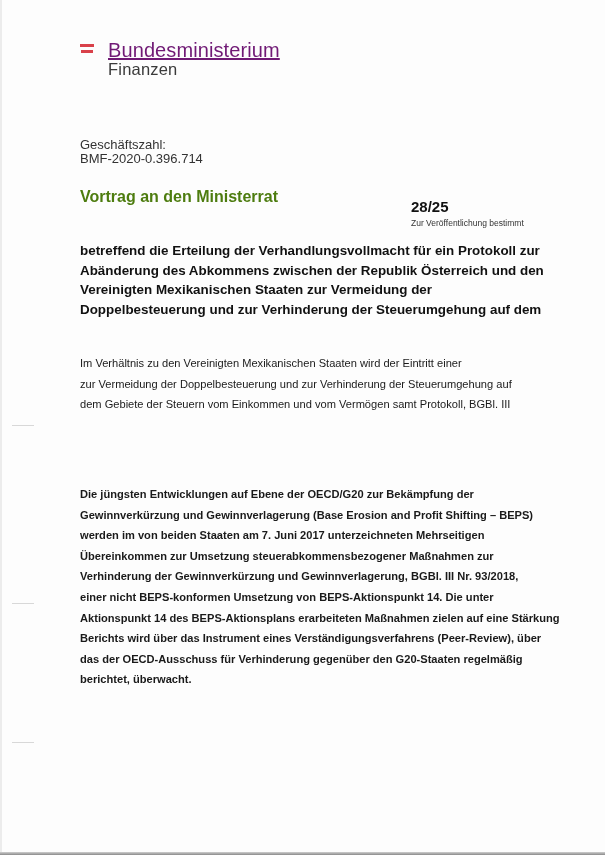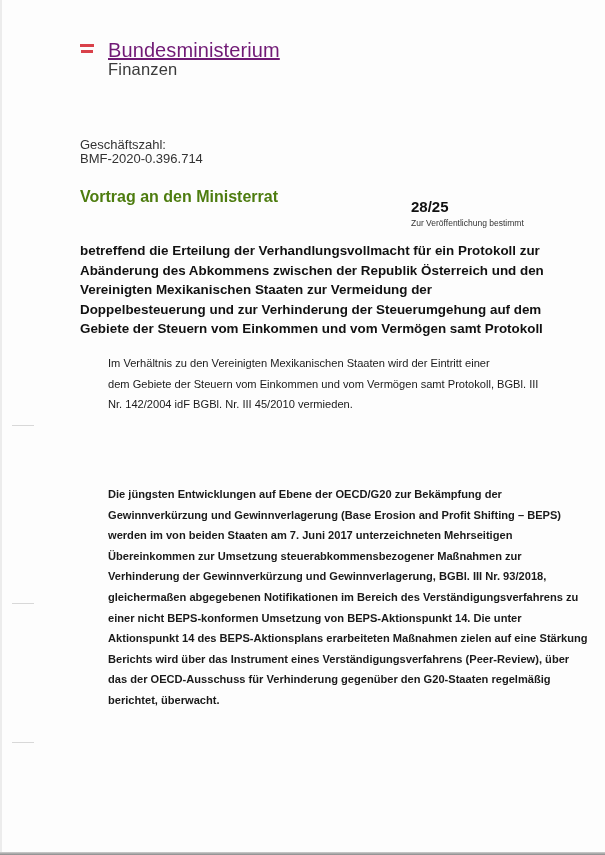--- a/index.html
+++ b/index.html
@@ -41,21 +41,21 @@
       position: absolute; left: 80px; top: 188px; font-size: 16px; font-weight: bold; color: #4d7c0f;
     }
     .subject {
       position: absolute; left: 80px; top: 241px; width: 520px;
       font-size: 13.4px; font-weight: bold; line-height: 19.5px; color: #111;
     }
     .para {
       position: absolute; left: 80px; width: 500px;
       font-size: 11.1px; line-height: 20.6px; color: #1a1a1a;
     }
-    .para .ln { display: block; white-space: nowrap; margin-left: 28px; }
+    .para .ln { display: block; white-space: nowrap; }
     .p1 { top: 353px; }
     .p2 { top: 484px; font-weight: bold; }
   </style>
 </head>
 <body>
 
 <div class="page-edge-left"></div>
 <div class="fold-mark" style="top:425px"></div>
 <div class="fold-mark" style="top:603px"></div>
 <div class="fold-mark" style="top:742px"></div>
@@ -79,36 +79,34 @@
   <div class="publish-note">Zur Veröffentlichung bestimmt</div>
 </div>
 
 <div class="addressee">Vortrag an den Ministerrat</div>
 
 <div class="subject">
   <div>betreffend die Erteilung der Verhandlungsvollmacht für ein Protokoll zur</div>
   <div>Abänderung des Abkommens zwischen der Republik Österreich und den</div>
   <div>Vereinigten Mexikanischen Staaten zur Vermeidung der</div>
   <div>Doppelbesteuerung und zur Verhinderung der Steuerumgehung auf dem</div>
-  <div>Gebiete der Steuern vom Einkommen und vom Vermögen samt Protokoll</div>
 </div>
 
 <div class="para p1">
   <span class="ln">Im Verhältnis zu den Vereinigten Mexikanischen Staaten wird der Eintritt einer</span>
+  <span class="ln">zur Vermeidung der Doppelbesteuerung und zur Verhinderung der Steuerumgehung auf</span>
   <span class="ln">dem Gebiete der Steuern vom Einkommen und vom Vermögen samt Protokoll, BGBl. III</span>
-  <span class="ln">Nr. 142/2004 idF BGBl. Nr. III 45/2010 vermieden.</span>
 </div>
 
 <div class="para p2">
   <span class="ln">Die jüngsten Entwicklungen auf Ebene der OECD/G20 zur Bekämpfung der</span>
   <span class="ln">Gewinnverkürzung und Gewinnverlagerung (Base Erosion and Profit Shifting – BEPS)</span>
   <span class="ln">werden im von beiden Staaten am 7. Juni 2017 unterzeichneten Mehrseitigen</span>
   <span class="ln">Übereinkommen zur Umsetzung steuerabkommensbezogener Maßnahmen zur</span>
   <span class="ln">Verhinderung der Gewinnverkürzung und Gewinnverlagerung, BGBl. III Nr. 93/2018,</span>
-  <span class="ln">gleichermaßen abgegebenen Notifikationen im Bereich des Verständigungsverfahrens zu</span>
   <span class="ln">einer nicht BEPS-konformen Umsetzung von BEPS-Aktionspunkt 14. Die unter</span>
   <span class="ln">Aktionspunkt 14 des BEPS-Aktionsplans erarbeiteten Maßnahmen zielen auf eine Stärkung</span>
   <span class="ln">Berichts wird über das Instrument eines Verständigungsverfahrens (Peer-Review), über</span>
   <span class="ln">das der OECD-Ausschuss für Verhinderung gegenüber den G20-Staaten regelmäßig</span>
   <span class="ln">berichtet, überwacht.</span>
 </div>
 
 <div class="page-edge-bottom"></div>
 
 </body></html>

